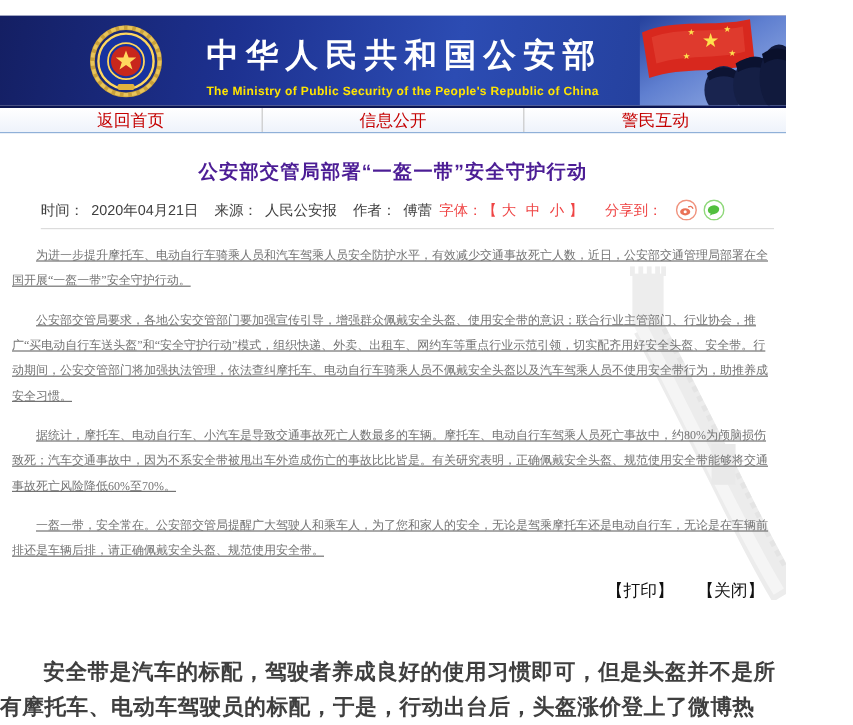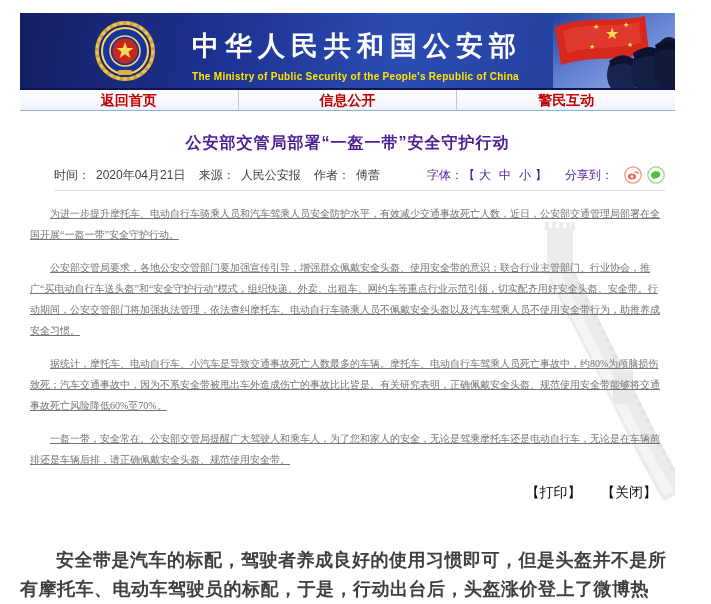--- a/index.html
+++ b/index.html
@@ -1,48 +1,48 @@
 <!DOCTYPE html>
 <html><head>
 <meta charset="utf-8">
 <style>
   html,body { margin:0; padding:0; background:#ffffff; }
   body { width:711px; height:604px; font-family:"Liberation Sans", sans-serif; }
-  .page { position:relative; width:655px; height:604px; overflow:hidden; background:#ffffff;margin-left:20px; }
+  .page { position:relative; width:655px; height:604px; overflow:hidden; background:#ffffff; }
 
   
   .top-strip { height:13px; background:#ffffff; }
 
   
   .banner { position:relative; height:75px; overflow:hidden;
     background:linear-gradient(100deg,#141f63 0%,#1d3190 30%,#2c4cb3 58%,#24409c 85%,#1b2f85 100%);
     border-bottom:2px solid #0b1550; }
   .emblem { position:absolute; left:74px; top:7px; width:62px; height:62px; }
   .titles { position:absolute; left:172px; top:15px; white-space:nowrap; }
   .site-title { color:#ffffff; font-size:27px; font-weight:bold; letter-spacing:6px; }
   .site-subtitle { margin-top:7px; color:#ffe400; font-size:10px; font-weight:bold; letter-spacing:0.3px; }
   .photo { position:absolute; right:0; top:0; width:122px; height:75px; }
 
   
   .nav { display:flex; height:20px; background:linear-gradient(#ffffff,#eef3fb); border-bottom:1px solid #8fb0d8; }
-  .nav-item { flex:1; text-align:center; line-height:20px; font-size:14px; font-weight:bold;
+  .nav-item { flex:1; text-align:center; line-height:20px; font-size:14px; font-weight:normal;
     color:#c40000; border-right:1px solid #c9c9c9; cursor:pointer; }
   .nav-item:last-child { border-right:none; }
 
   
   .watermark { position:absolute; right:0; top:200px; z-index:0; }
 
   
   .content { position:relative; z-index:1; padding:0 10px; }
   .article-title { text-align:center; color:#4c1d95; font-size:16px; font-weight:bold;
     margin:22px 0 0 0; letter-spacing:1px; }
-  .meta-row { display:flex; justify-content:space-between; align-items:center;
+  .meta-row { display:flex; align-items:center;
     margin:12px 0 0 24px; font-size:12px; color:#3f3f3f; height:18px; }
   .meta-left span { margin-right:6px; }
-  .font-share { display:flex; align-items:center; font-size:12px; color:#4c1d95; }
+  .font-share { display:flex; align-items:center; font-size:12px; color:#ef4444; }
   .font-opt { margin:0 4px; cursor:pointer; }
   .share-label { margin:0 6px 0 18px; }
   .share-icon { width:18px; height:18px; margin-left:5px; cursor:pointer; display:inline-block; }
   .separator { border:none; border-top:1px solid #dcdcdc; margin:6px 0 0 24px; }
 
   .body-text p { font-family:"Liberation Serif", serif; font-size:10px; line-height:21px;
     color:#737373; text-indent:2em; margin:12px 0 0 0;text-decoration:underline; }
   .actions { text-align:right; font-family:"Liberation Serif", serif; font-size:14px;
     color:#111111; margin:14px 8px 0 0; }
   .actions span { margin-left:16px; cursor:pointer; }

